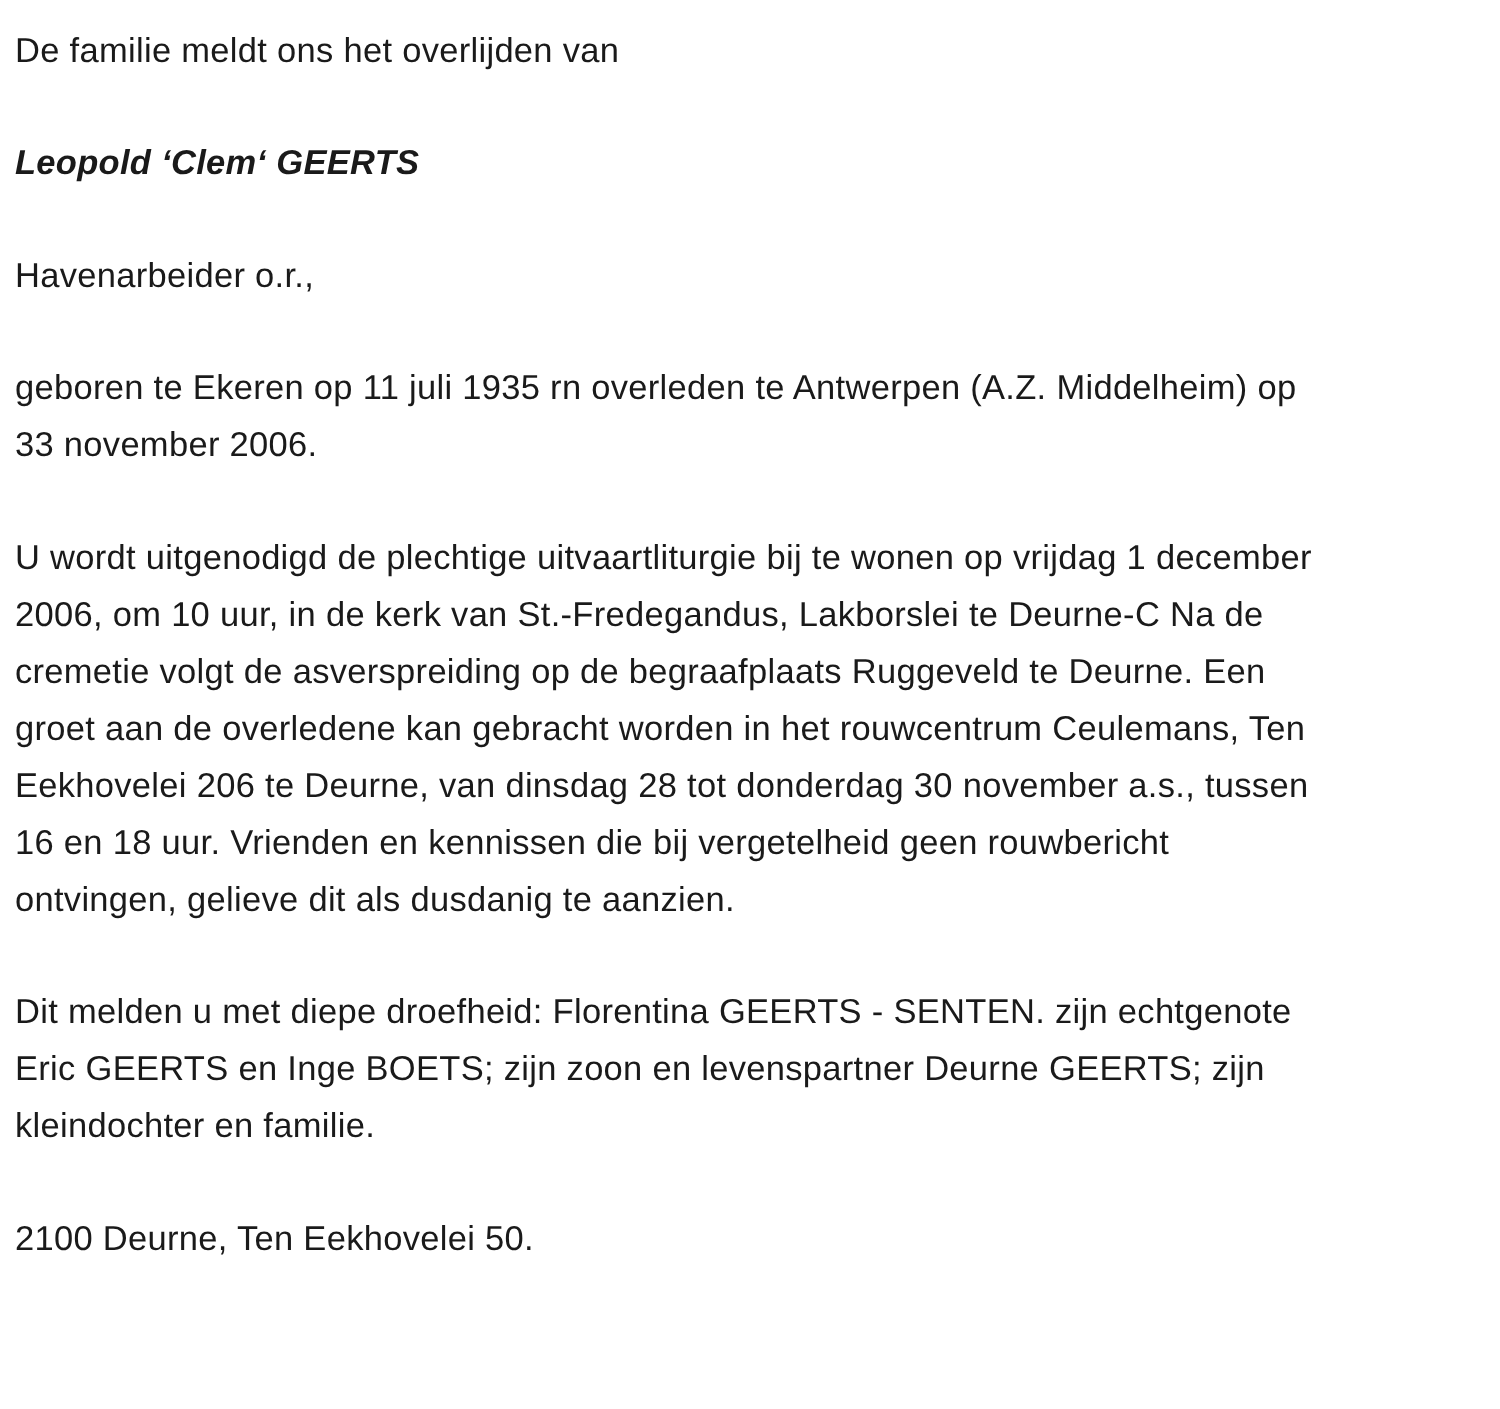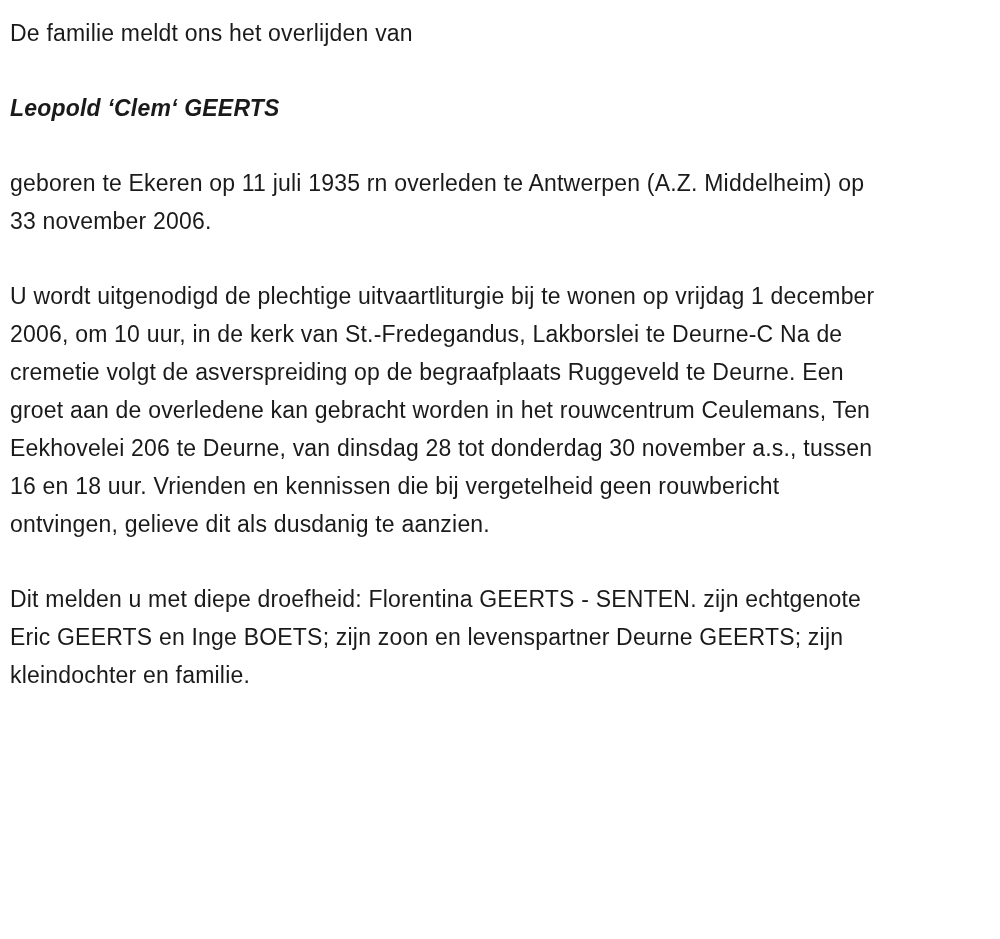--- a/index.html
+++ b/index.html
@@ -32,20 +32,22 @@
   }
 </style>
 </head>
 <body>
 
 <div class="obituary">
   <p>De familie meldt ons het overlijden van</p>
 
   <p class="name">Leopold ‘Clem‘ GEERTS</p>
 
+  <p>Havenarbeider o.r.,</p>
 
   <p>geboren te Ekeren op 11 juli 1935 rn overleden te Antwerpen (A.Z. Middelheim) op 33 november 2006.</p>
 
   <p>U wordt uitgenodigd de plechtige uitvaartliturgie bij te wonen op vrijdag 1 december 2006, om 10 uur, in de kerk van St.-Fredegandus, Lakborslei te Deurne-C Na de cremetie volgt de asverspreiding op de begraafplaats Ruggeveld te Deurne. Een groet aan de overledene kan gebracht worden in het rouwcentrum Ceulemans, Ten Eekhovelei 206 te Deurne, van dinsdag 28 tot donderdag 30 november a.s., tussen 16 en 18 uur. Vrienden en kennissen die bij vergetelheid geen rouwbericht ontvingen, gelieve dit als dusdanig te aanzien.</p>
 
   <p>Dit melden u met diepe droefheid: Florentina GEERTS - SENTEN. zijn echtgenote Eric GEERTS en Inge BOETS; zijn zoon en levenspartner Deurne GEERTS; zijn kleindochter en familie.</p>
 
+  <p>2100 Deurne, Ten Eekhovelei 50.</p>
 </div>
 
 </body></html>

